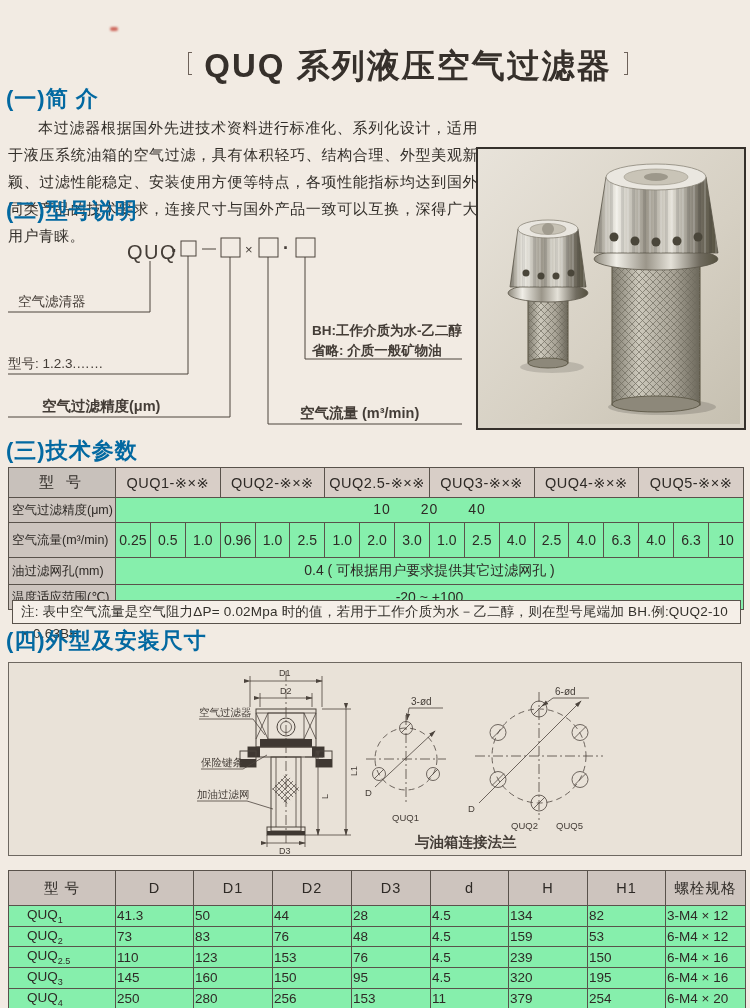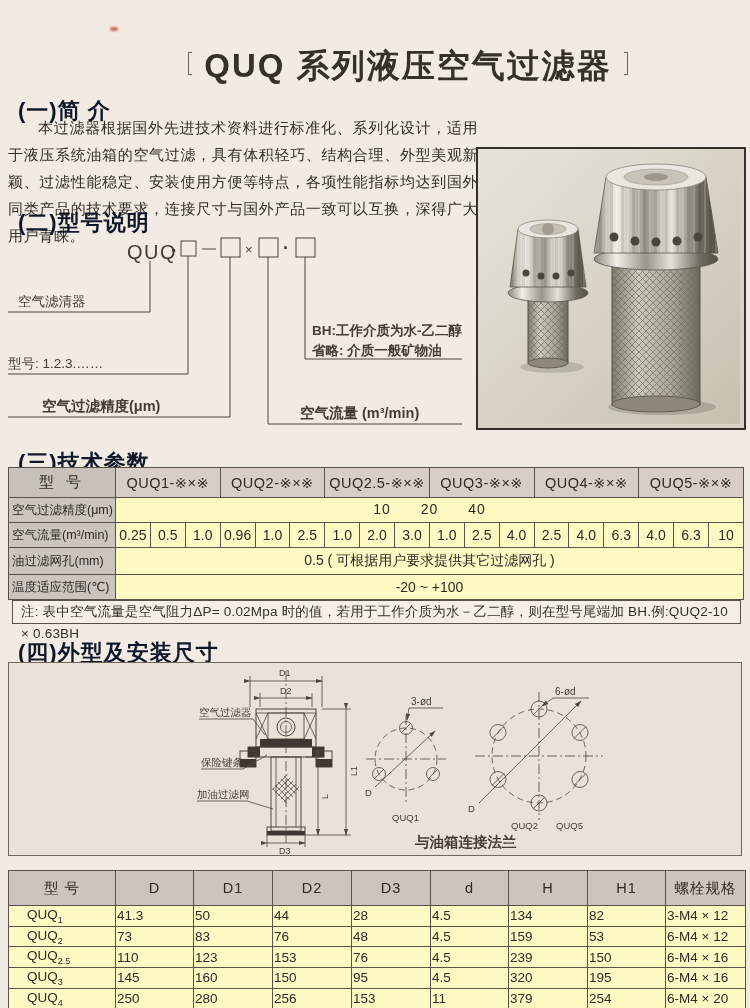--- a/index.html
+++ b/index.html
@@ -13,39 +13,39 @@
   
   .title-box{left:188px;top:52px;width:438px;height:21px;border:1px solid #6e625a;}
   .title-wrap{left:188px;top:44px;width:440px;text-align:center;}
   .title-wrap span{
     display:inline-block;background:#f2ebe3;padding:0 12px;
     font-size:33px;font-weight:bold;letter-spacing:2px;color:#36302b;
   }
   .red-speck{left:110px;top:27px;width:8px;height:4px;background:#c23a2e;border-radius:2px;filter:blur(1px);opacity:.75;}
   
   .sec{font-size:22px;font-weight:600;letter-spacing:1px;color:#2c2username:#2c2824;}
-  h2.sec{margin:12px;color:#0f172a;}
+  h2.sec{margin:0;color:#0369a1;}
   
   .intro{
     left:8px;top:114px;width:470px;
     font-size:15px;line-height:27px;text-indent:2em;
     letter-spacing:.4px;color:#332f2a;text-align:justify;
   }
   
   .photo{left:476px;top:147px;width:266px;height:279px;border:2px solid #35302b;background:#d9d3c7;}
   
-  table{border-collapse:collapse;table-layout:fixed;background:#fef9c3;}
+  table{border-collapse:collapse;table-layout:fixed;background:#86efac;}
   td,th{border:1px solid #59524b;overflow:hidden;white-space:nowrap;}
   .t1{left:8px;top:467px;width:736px;font-size:14px;}
   .t1 th{font-weight:normal;}
   .t1 .hdr{background:#d8cec7;height:30px;font-size:14.5px;letter-spacing:.5px;}
   .t1 .hdr .corner{background:#c8c1bb;font-size:15px;letter-spacing:4px;}
   .t1 .lbl{background:#ccc4be;font-size:12.5px;text-align:left;padding-left:3px;letter-spacing:0;}
   .t1 td{text-align:center;}
-  .t1 .rp{height:25px;} .t1 .rf{height:25px;} .t1 .rm{height:27px;} .t1 .rt{height:25px;}
+  .t1 .rp{height:25px;} .t1 .rf{height:35px;} .t1 .rm{height:27px;} .t1 .rt{height:25px;}
   .t1 .span-val{white-space:pre;letter-spacing:1px;}
   .note-box{
     left:12px;top:600px;width:719px;height:22px;border:1px solid #59524b;background:#f5efe8;
     font-size:13.5px;line-height:22px;padding-left:8px;letter-spacing:.2px;color:#33302b;
   }
   
   .draw-box{left:8px;top:662px;width:732px;height:192px;border:1px solid #6e6861;background:#e9e2d8;}
   
   .t2{left:8px;top:870px;width:737px;font-size:13.5px;}
   .t2 th{background:#cdc4be;height:32px;font-weight:normal;font-size:14.5px;letter-spacing:1px;}
@@ -212,21 +212,21 @@
     <td>4.0</td>
     <td>2.5</td>
     <td>4.0</td>
     <td>6.3</td>
     <td>4.0</td>
     <td>6.3</td>
     <td>10</td>
   </tr>
   <tr class="rm">
     <td class="lbl">油过滤网孔(mm)</td>
-    <td colspan="18">0.5 ( 可根据用户要求提供其它过滤网孔 )</td>
+    <td colspan="18">0.4 ( 可根据用户要求提供其它过滤网孔 )</td>
   </tr>
   <tr class="rt">
     <td class="lbl">温度适应范围(℃)</td>
     <td colspan="18">-20 ~ +100</td>
   </tr>
 </tbody>
   </table>
 
 <div class="abs note-box">注: 表中空气流量是空气阻力ΔP= 0.02Mpa 时的值，若用于工作介质为水－乙二醇，则在型号尾端加 BH.例:QUQ2-10 × 0.63BH</div>
 

